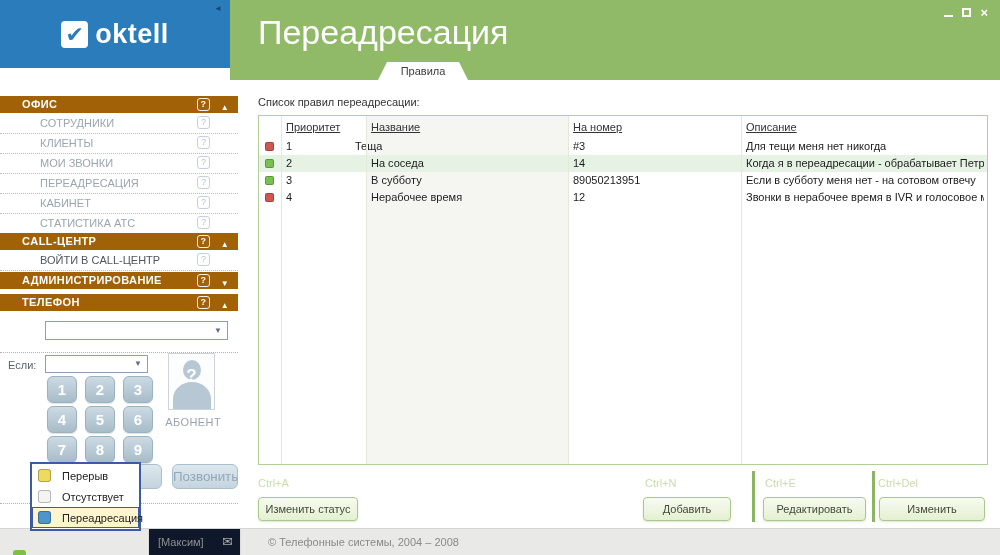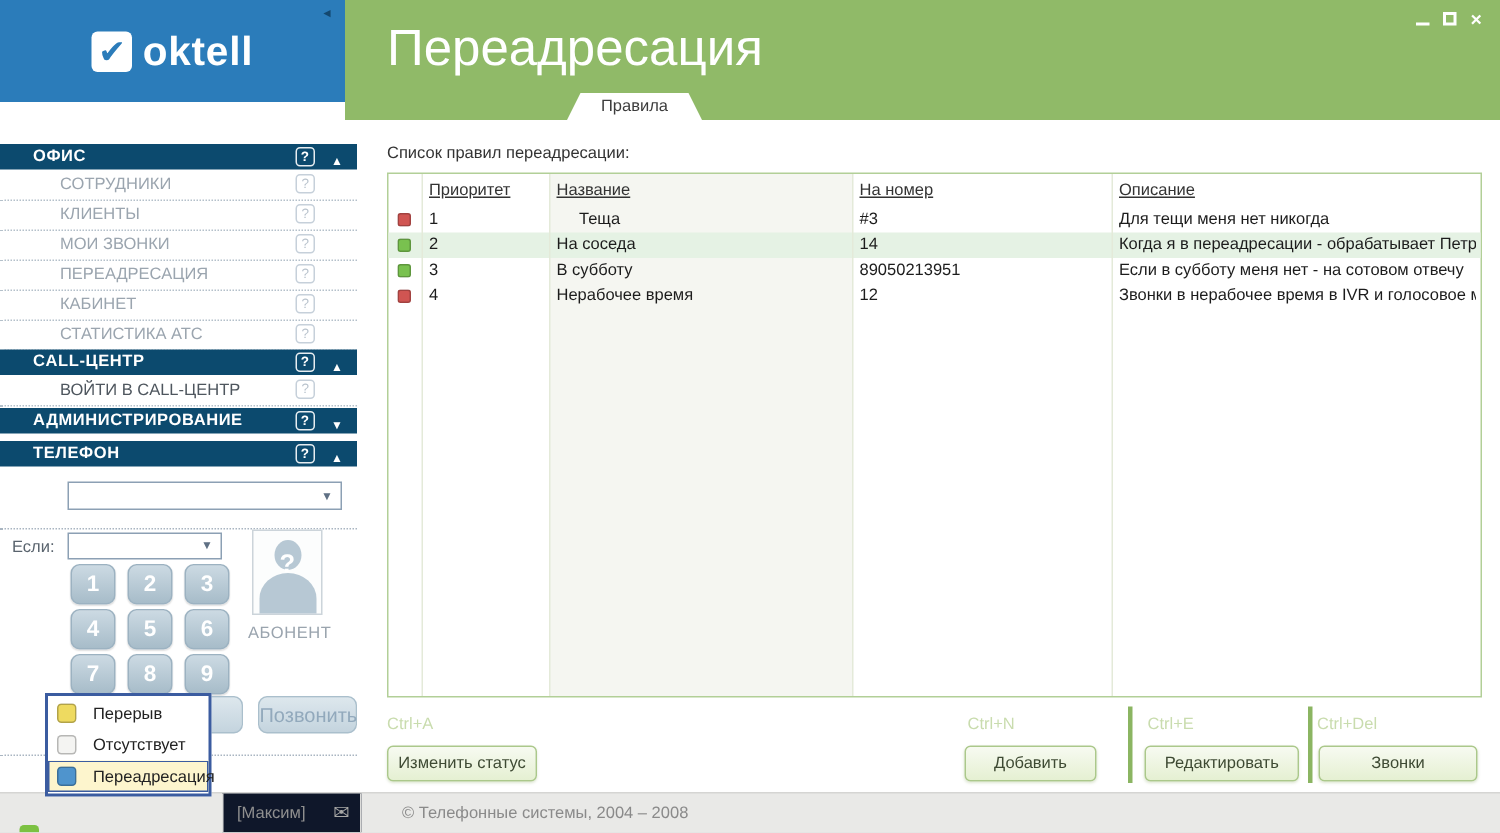--- a/index.html
+++ b/index.html
@@ -25,21 +25,21 @@
   .wc { display:inline-block; cursor:pointer; }
   .wc-min { width:9px; height:2px; background:#fff; margin-top:8px; }
   .wc-max { width:9px; height:9px; border:2px solid #fff; margin-top:1px; }
   .wc-close { color:#fff; font-size:13px; line-height:11px; font-weight:bold; }
 
   .tab { position:absolute; left:378px; top:62px; width:90px; height:18px; background:#fff;
     clip-path:polygon(9px 0, 81px 0, 90px 18px, 0 18px);
     text-align:center; line-height:19px; color:#3c3c3c; cursor:pointer; }
 
   
-  .sec { position:absolute; left:0; width:238px; height:17px; background:#0c4a6e; color:#fff;
+  .sec { position:absolute; left:0; width:238px; height:17px; background:#a16207; color:#fff;
     font-weight:bold; line-height:17px; padding-left:22px; letter-spacing:.4px; cursor:pointer; }
   .s-item { position:absolute; left:0; width:238px; height:20px; line-height:19px; padding-left:40px;
     color:#9ba5af; border-bottom:1px dotted #b4c0ca; cursor:pointer; background:#fff; }
   .s-item.dark { color:#4e565e; }
   .q-icon { position:absolute; right:28px; top:2px; width:13px; height:13px; border:1px solid #c6d0da;
     border-radius:3px; color:#b9c3cd; font-size:9px; line-height:11px; text-align:center; cursor:pointer; }
   .sec .q-icon { border-color:rgba(255,255,255,.9); color:#fff; top:2px; }
   .tri { position:absolute; right:9px; top:3px; font-size:8px; color:#fff; cursor:pointer; }
 
   .dotted-sep { position:absolute; left:0; width:238px; border-top:1px dotted #a9b5c1; }
@@ -223,21 +223,21 @@
     <div class="vline" style="left:482px"></div>
 
     <div class="th" style="left:27px">Приоритет</div>
     <div class="th" style="left:112px">Название</div>
     <div class="th" style="left:314px">На номер</div>
     <div class="th" style="left:487px">Описание</div>
 
     <div class="trow" style="top:22px">
       <span class="sq" style="background: rgb(208, 85, 82);"></span>
       <span class="td" style="left:27px">1</span>
-      <span class="td" style="left:127px">Теща</span>
+      <span class="td" style="left:96px">Теща</span>
       <span class="td" style="left:314px">#3</span>
       <span class="td td-desc" style="left:487px">Для тещи меня нет никогда</span>
     </div>
     <div class="trow selected" style="top:39px">
       <span class="sq" style="background: rgb(121, 193, 79);"></span>
       <span class="td" style="left:27px">2</span>
       <span class="td" style="left:112px">На соседа</span>
       <span class="td" style="left:314px">14</span>
       <span class="td td-desc" style="left:487px">Когда я в переадресации - обрабатывает Петр</span>
     </div>
@@ -261,21 +261,21 @@
   <div class="ctrl-label" style="left:645px">Ctrl+N</div>
   <div class="ctrl-label" style="left:765px">Ctrl+E</div>
   <div class="ctrl-label" style="left:878px">Ctrl+Del</div>
 
   <div class="vdiv" style="left:752px"></div>
   <div class="vdiv" style="left:872px"></div>
 
   <button class="act-btn" style="left:258px;width:100px">Изменить статус</button>
   <button class="act-btn" style="left:643px;width:88px">Добавить</button>
   <button class="act-btn" style="left:763px;width:103px">Редактировать</button>
-  <button class="act-btn" style="left:879px;width:106px">Звонки</button>
+  <button class="act-btn" style="left:879px;width:106px">Изменить</button>
 
   <div class="footer">
     <div class="user-panel">
       <span class="user-name">[Максим]</span>
       <span class="mail-icon">✉</span>
     </div>
     <span class="copyright">© Телефонные системы, 2004 – 2008</span>
   </div>
 
   <div class="status-menu">

